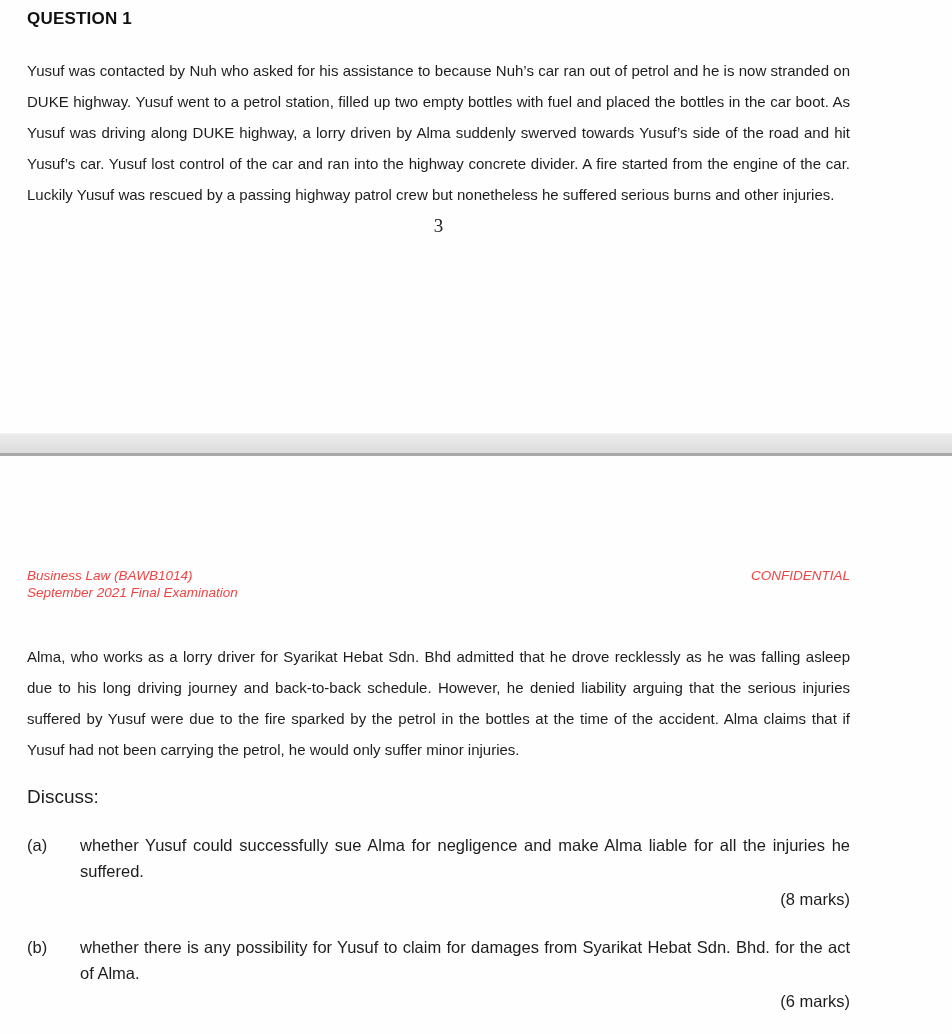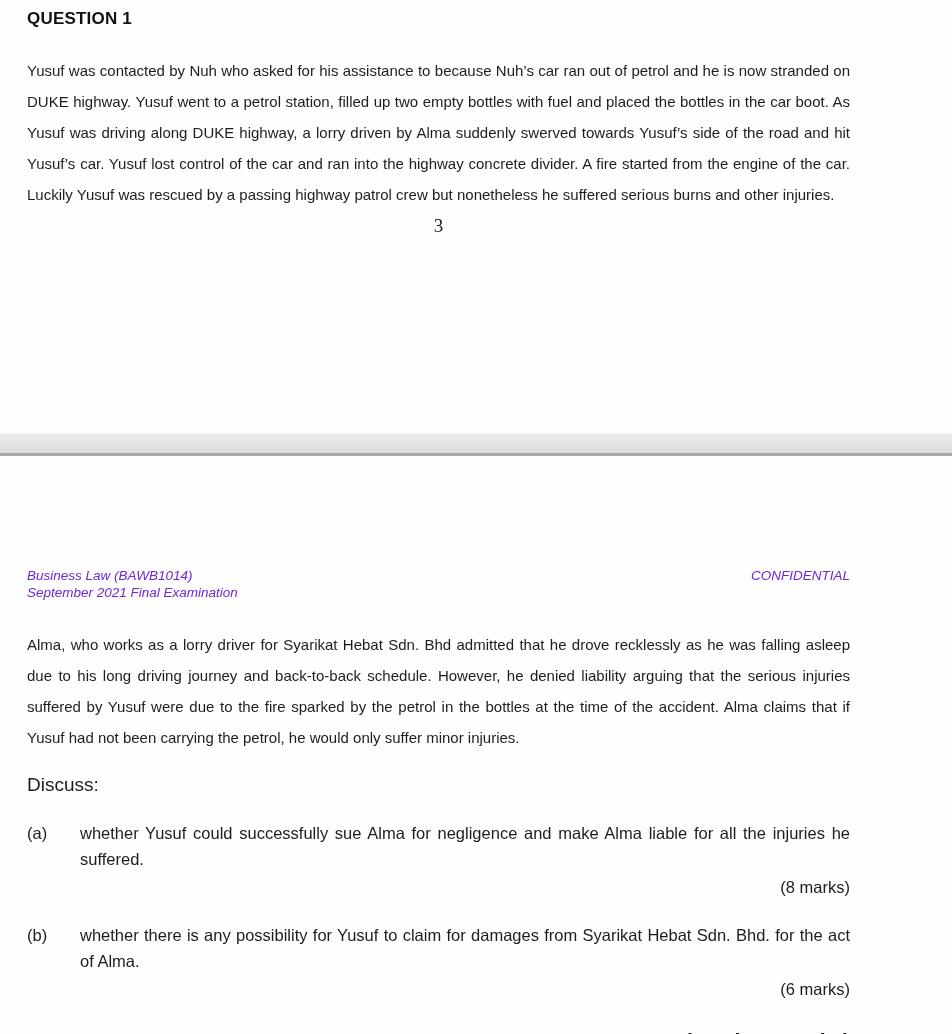--- a/index.html
+++ b/index.html
@@ -60,30 +60,30 @@
     position: absolute;
     top: 567px; left: 0; right: 0;
   }
   .exam-header {
     display: flex;
     justify-content: space-between;
     align-items: flex-start;
     font-style: italic;
     font-size: 13.5px;
     line-height: 17px;
-    color: #6d28d9;
+    color: #ef4444;
   }
   .exam-header-left div {
     white-space: nowrap;
   }
   .confidential {
     white-space: nowrap;
   }
   .par-cont {
-    margin-top: 28px;
+    margin-top: 40px;
   }
   .discuss {
     margin: 19px 0 0 0;
     font-size: 19px;
     line-height: 26.5px;
   }
   .q-item {
     display: flex;
     margin-top: 21px;
     font-size: 16.5px;

